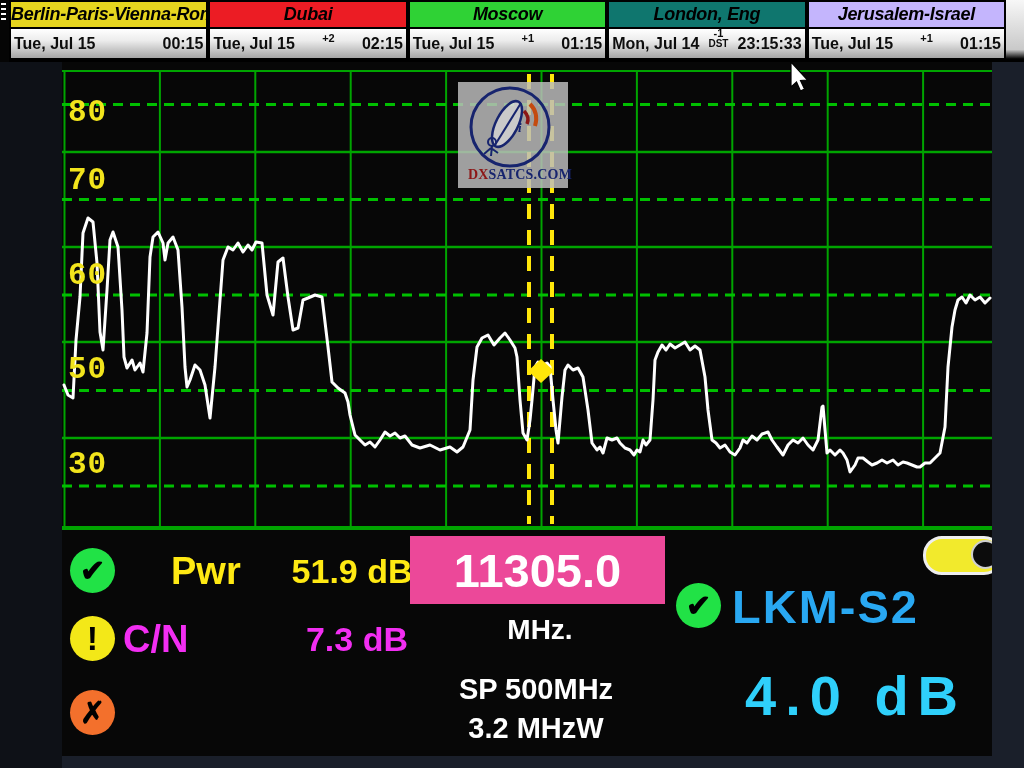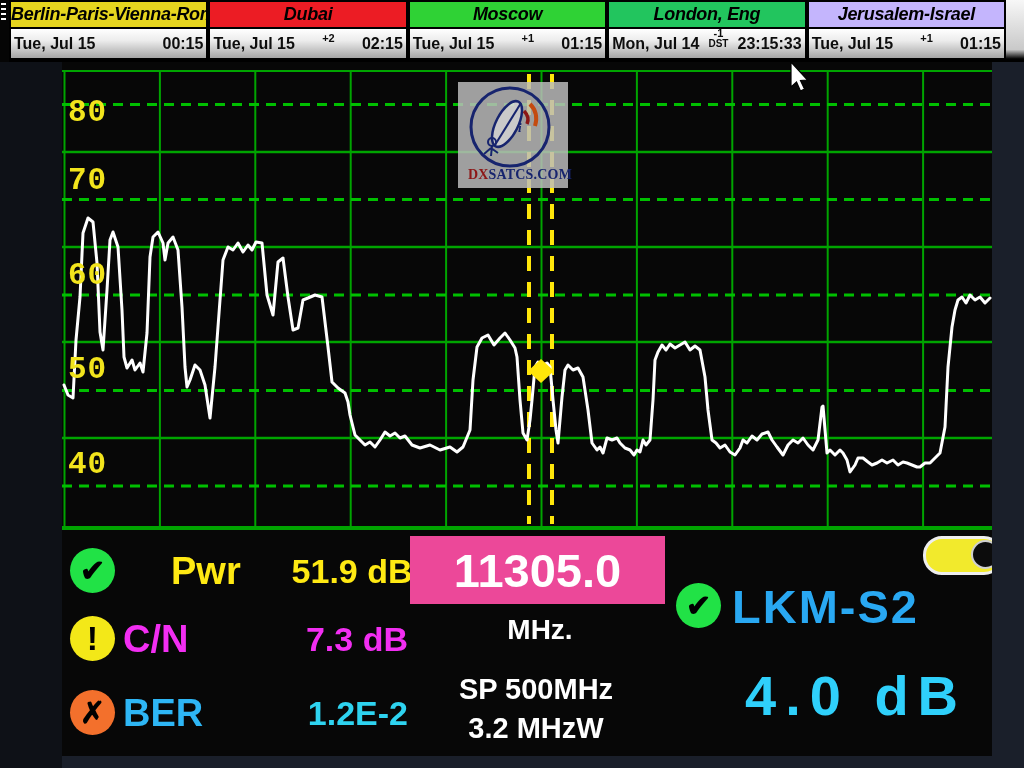--- a/index.html
+++ b/index.html
@@ -103,21 +103,21 @@
         <span>Tue, Jul 15</span>
         <span class="coffset">
             <span>+1</span>
             <span class="dst"></span>
           </span>
         <span>01:15</span>
       </div>
     </div>
 
     <div class="clock">
-      <div class="clock-title" style="background: #22c55e;">London, Eng</div>
+      <div class="clock-title" style="background: #0f766e;">London, Eng</div>
       <div class="clock-date">
         <span>Mon, Jul 14</span>
         <span class="coffset">
             <span>-1</span>
             <span class="dst">DST</span>
           </span>
         <span>23:15:33</span>
       </div>
     </div>
 
@@ -165,21 +165,21 @@
         <line x1="467" y1="12" x2="467" y2="462" stroke="#ffe60a" stroke-width="4" stroke-dasharray="15 11"></line>
         <line x1="490" y1="12" x2="490" y2="462" stroke="#ffe60a" stroke-width="4" stroke-dasharray="15 11"></line>
         <polyline points="2,323 6,333 11,336 14,278 18,235 21,171 26,156 31,160 35,201 38,270 41,288 45,228 48,178 51,170 56,185 60,248 62,295 65,306 70,298 73,308 78,301 81,310 85,271 88,195 91,175 96,170 101,181 103,198 106,181 111,175 116,188 120,245 123,305 125,325 128,318 133,303 138,308 143,323 148,356 153,305 158,238 161,198 166,185 171,188 176,181 181,190 186,183 190,188 194,180 200,181 205,233 211,253 216,200 221,196 226,235 231,268 236,266 241,238 246,236 253,233 260,235 266,285 270,320 276,326 283,331 286,340 288,353 293,373 298,378 303,383 308,380 313,385 318,378 323,370 328,374 333,371 338,376 343,374 350,383 358,386 368,383 378,388 388,385 395,390 401,385 408,368 411,318 415,285 420,276 426,273 432,283 438,276 443,271 448,278 453,286 455,295 458,338 461,371 465,378 468,358 470,338 473,305 476,300 481,303 485,301 488,305 491,338 494,368 496,381 500,335 503,308 506,303 511,308 516,306 521,315 526,348 530,381 535,388 538,385 541,391 545,376 550,378 555,376 558,381 563,386 568,388 572,393 575,388 578,390 581,378 584,383 588,378 591,338 593,298 596,290 600,283 604,288 608,282 613,286 618,283 623,280 628,288 633,284 638,288 643,315 646,348 650,378 654,381 658,386 663,383 668,390 673,393 678,386 681,378 685,381 690,374 695,378 700,372 706,370 710,378 715,385 721,393 726,383 731,378 736,381 741,376 746,383 751,388 756,378 760,345 761,344 765,391 768,388 773,393 778,388 781,391 785,398 788,410 793,403 796,396 801,396 806,400 810,403 815,401 820,398 825,401 831,398 836,403 841,400 845,401 850,403 855,405 858,405 863,401 868,401 873,396 878,391 883,365 886,305 890,265 893,248 896,238 900,235 904,241 908,233 913,238 918,235 923,241 928,236" fill="none" stroke="#ffffff" stroke-width="3" stroke-linejoin="round" stroke-linecap="round"></polyline>
         <polygon points="479,297 492,309 479,321 466,309" fill="#ffe60a"></polygon>
       </svg>
 
     <div class="ylabel" style="top:7px">80</div>
     <div class="ylabel" style="top:75px">70</div>
     <div class="ylabel" style="top:170px">60</div>
     <div class="ylabel" style="top:264px">50</div>
-    <div class="ylabel" style="top:359px">40</div>
+    <div class="ylabel" style="top:359px">30</div>
 
     <div class="watermark">
       <svg width="110" height="88" viewBox="0 0 110 88">
         <circle cx="52" cy="45" r="39" fill="none" stroke="#17246e" stroke-width="3"></circle>
         <ellipse cx="49" cy="42" rx="11" ry="25" fill="#f5f5f5" fill-opacity="0.5" stroke="#17246e" stroke-width="2.5" transform="rotate(27 49 42)"></ellipse>
         <line x1="37" y1="63" x2="63" y2="21" stroke="#17246e" stroke-width="2"></line>
         <circle cx="34" cy="60" r="4" fill="none" stroke="#17246e" stroke-width="2"></circle>
         <path d="M34,64 L33,74 M33,66 L26,72 M33,66 L40,71" stroke="#17246e" stroke-width="2" fill="none"></path>
         <path d="M72,22 q9,9 5,22" fill="none" stroke="#c44a10" stroke-width="4"></path>
         <path d="M66,29 q6,6 3,13" fill="none" stroke="#8c1616" stroke-width="3.5"></path>
@@ -208,22 +208,20 @@
       </div>
     <div class="rlabel c-magenta" style="top:557px">C/N</div>
     <div class="rvalue c-magenta" style="top:557px">7.3 dB</div>
 
     <div class="spanlbl">SP 500MHz</div>
     <div class="bwlbl">3.2 MHzW</div>
 
     <div class="sicon err" style="top:628px">
         <span>✗</span>
       </div>
-    <div class="rlabel c-cyan" style="top:631px">BER</div>
-    <div class="rvalue c-cyanv" style="top:631px">1.2E-2</div>
 
     <div class="sicon green small" style="left:614px;top:521px">
         <span>✔</span>
       </div>
     <div class="lkm">LKM-S2</div>
     <div class="margin">4.0 dB</div>
 
     <div class="toggle">
       <div class="knob"></div>
     </div>

